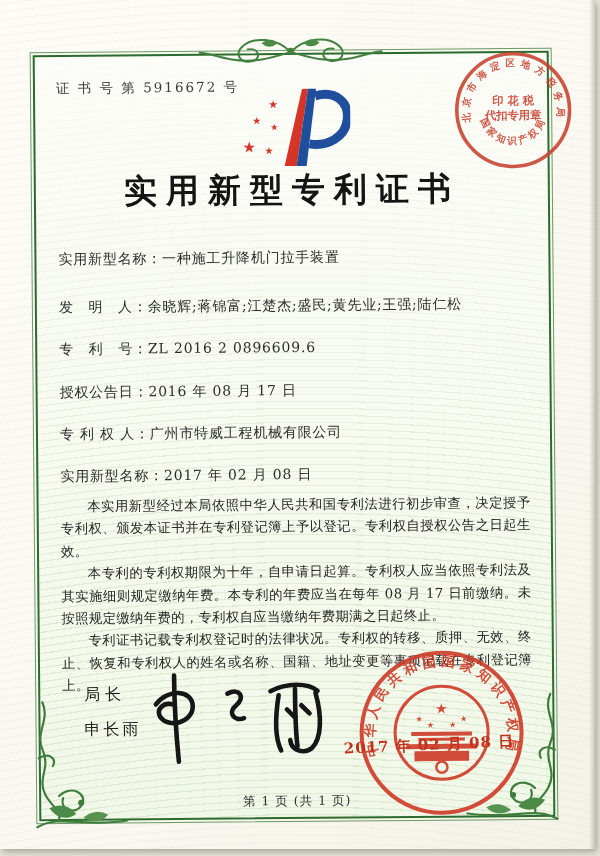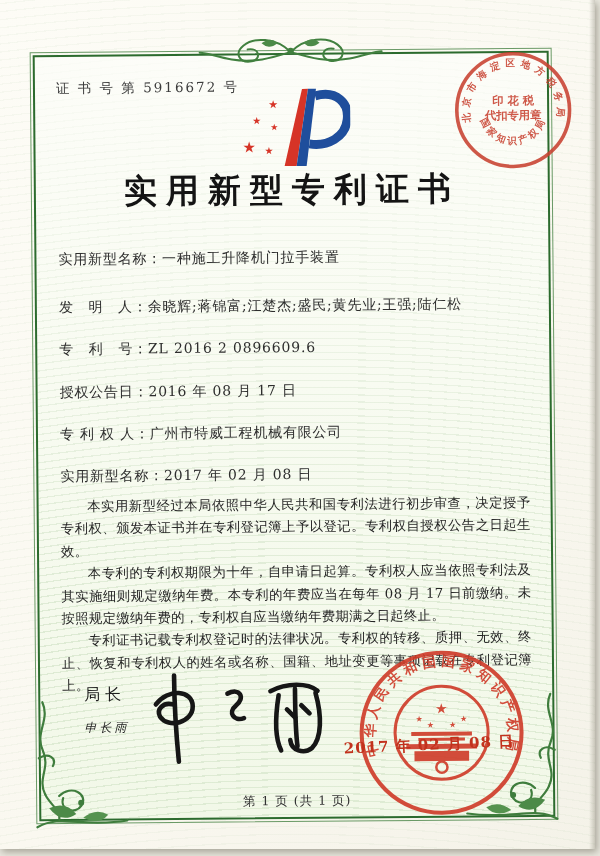--- a/index.html
+++ b/index.html
@@ -48,21 +48,21 @@
     letter-spacing:0.8px;z-index:3;white-space:nowrap;
   }
   .field .lab{color:#2e2e2e;text-align:center;}
   .field .val{color:#2e2e2e;}
   .paras{
     position:absolute;left:27px;top:444px;width:470px;z-index:3;
     font-size:13.3px;line-height:22.4px;color:#262626;text-align:justify;
   }
   .paras p{margin:0;text-indent:2em;letter-spacing:0.4px;}
   .sig-title{position:absolute;left:49px;top:633px;font-size:16px;letter-spacing:5px;color:#1d1d1d;z-index:3;}
-  .sig-name{position:absolute;left:49px;top:668px;font-size:12px;letter-spacing:3px;color:#1d1d1d;z-index:3;font-style:italic;}
+  .sig-name{position:absolute;left:49px;top:668px;font-size:16px;letter-spacing:3px;color:#1d1d1d;z-index:3;}
   .signature{position:absolute;left:98px;top:610px;z-index:4;}
   .national-seal{position:absolute;left:320px;top:598px;z-index:4;opacity:0.9;}
   .seal-date{
     position:absolute;left:308px;top:687px;z-index:5;
     font-size:15px;font-weight:700;color:#c2321d;letter-spacing:1px;
     transform:rotate(-2deg);white-space:nowrap;
   }
   .footer{
     position:absolute;left:0;top:743px;width:100%;text-align:center;
     font-size:12.5px;color:#333;letter-spacing:1px;z-index:3;

